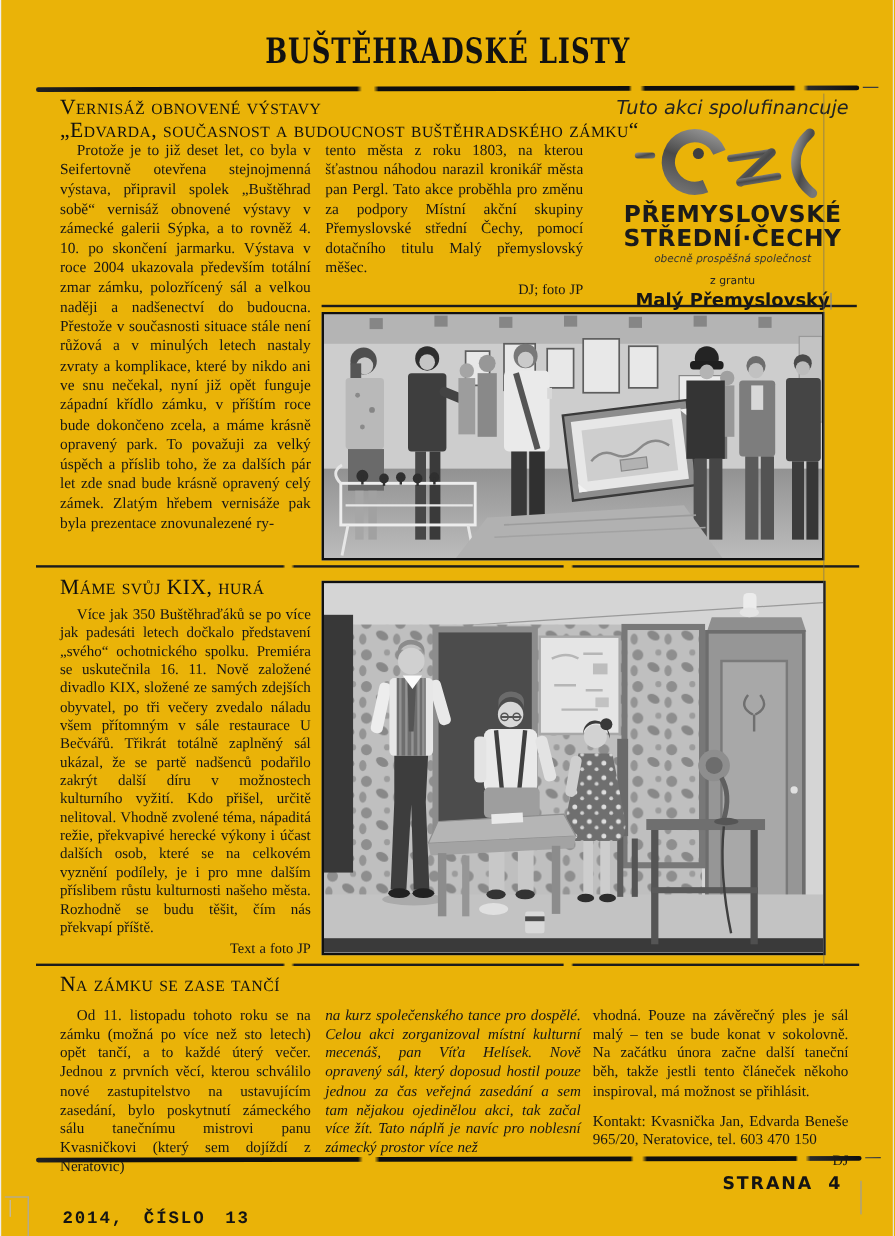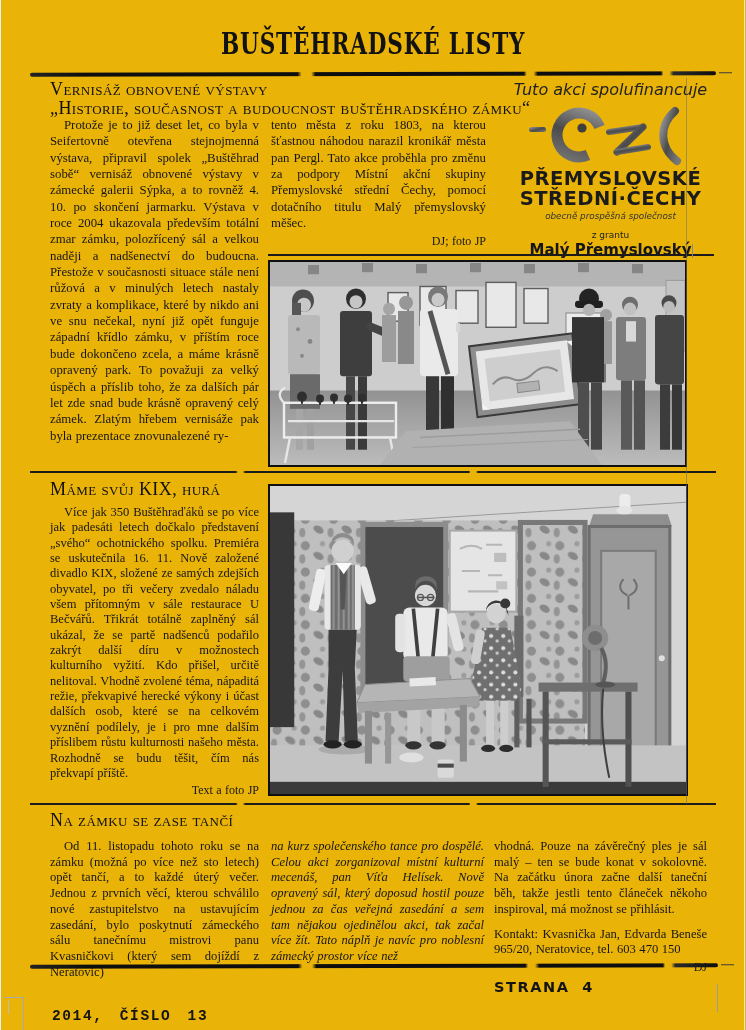--- a/index.html
+++ b/index.html
@@ -52,21 +52,21 @@
 <body>
 
 <div class="page">
 
   <div class="masthead">
     <span class="mast-inner">BUŠTĚHRADSKÉ LISTY</span>
   </div>
   <div class="rule-thick" style="left:30px;top:72px;width:686px;"></div>
 
   <div class="headline" style="left:50px;top:80px;">Vernisáž obnovené výstavy</div>
-  <div class="headline" style="left:50px;top:99px;">„Historie, současnost a budoucnost buštěhradského zámku“</div>
+  <div class="headline" style="left:50px;top:99px;">„Edvarda, současnost a budoucnost buštěhradského zámku“</div>
 
   <div class="bodycol indent" style="left:50px;top:117px;width:209px;height:352px;">Protože je to již deset let, co byla v Seifertovně otevřena stejnojmenná výstava, připravil spolek „Buštěhrad sobě“ vernisáž obnovené výstavy v zámecké galerii Sýpka, a to rovněž 4. 10. po skončení jarmarku. Výstava v roce 2004 ukazovala především totální zmar zámku, polozřícený sál a velkou naději a nadšenectví do budoucna. Přestože v současnosti situace stále není růžová a v minulých letech nastaly zvraty a komplikace, které by nikdo ani ve snu nečekal, nyní již opět funguje západní křídlo zámku, v příštím roce bude dokončeno zcela, a máme krásně opravený park. To považuji za velký úspěch a příslib toho, že za dalších pár let zde snad bude krásně opravený celý zámek. Zlatým hřebem vernisáže pak byla prezentace znovunalezené ry-</div>
 
   <div class="bodycol" style="left:271px;top:117px;width:215px;">
     <span>tento města z roku 1803, na kterou šťastnou náhodou narazil kronikář města pan Pergl. Tato akce proběhla pro změnu za podpory Místní akční skupiny Přemyslovské střední Čechy, pomocí dotačního titulu Malý přemyslovský měšec.</span>
     <span class="byline">DJ; foto JP</span>
   </div>
 
   <div class="sponsor">
     <div class="sp-tagline">Tuto akci spolufinancuje</div>
@@ -351,21 +351,21 @@
   <div class="bodycol a3 indent" style="left:50px;top:839px;width:209px;">Od 11. listopadu tohoto roku se na zámku (možná po více než sto letech) opět tančí, a to každé úterý večer. Jednou z prvních věcí, kterou schválilo nové zastupitelstvo na ustavujícím zasedání, bylo poskytnutí zámeckého sálu tanečnímu mistrovi panu Kvasničkovi (který sem dojíždí z Neratovic)</div>
   <div class="bodycol a3" style="left:271px;top:839px;width:213px;font-style:italic;">na kurz společenského tance pro dospělé. Celou akci zorganizoval místní kulturní mecenáš, pan Víťa Helísek. Nově opravený sál, který doposud hostil pouze jednou za čas veřejná zasedání a sem tam nějakou ojedinělou akci, tak začal více žít. Tato náplň je navíc pro noblesní zámecký prostor více než</div>
   <div class="bodycol a3" style="left:494px;top:839px;width:213px;">
     <span>vhodná. Pouze na závěrečný ples je sál malý – ten se bude konat v sokolovně. Na začátku února začne další taneční běh, takže jestli tento článeček někoho inspiroval, má možnost se přihlásit.</span>
     <span class="contact" style="display:block;">Kontakt: Kvasnička Jan, Edvarda Beneše 965/20, Neratovice, tel. 603 470 150</span>
     <span class="byline">DJ</span>
   </div>
 
   <div class="rule-thick" style="left:30px;top:964px;width:688px;"></div>
   <div class="footer-text" style="left:52px;top:1008px;font-family:Liberation Mono, monospace;">2014, ČÍSLO 13</div>
-  <div class="footer-text" style="left:494px;top:979px;width:208px;text-align:left;">STRANA 4</div>
+  <div class="footer-text" style="left:494px;top:979px;width:208px;text-align:right;">STRANA 4</div>
 
   <div class="artifact" style="left:686px;top:78px;width:1px;height:726px;background:#6e6e6e;opacity:.55;"></div>
   <div class="artifact" style="left:4px;top:997px;width:20px;height:1px;background:#a9a9a9;"></div>
   <div class="artifact" style="left:23px;top:997px;width:1px;height:33px;background:#a9a9a9;"></div>
   <div class="artifact" style="left:8px;top:1000px;width:1px;height:14px;background:#bbbbbb;"></div>
   <div class="artifact" style="left:717px;top:984px;width:1px;height:28px;background:#9c9c9c;"></div>
   <div class="artifact" style="left:692px;top:244px;width:1px;height:14px;background:#8a8a8a;"></div>
   <div class="artifact" style="left:744px;top:0;width:1px;height:1030px;background:#e4e4e4;"></div>
   <div class="artifact" style="left:0;top:0;width:1px;height:1030px;background:#efefef;"></div>
 

